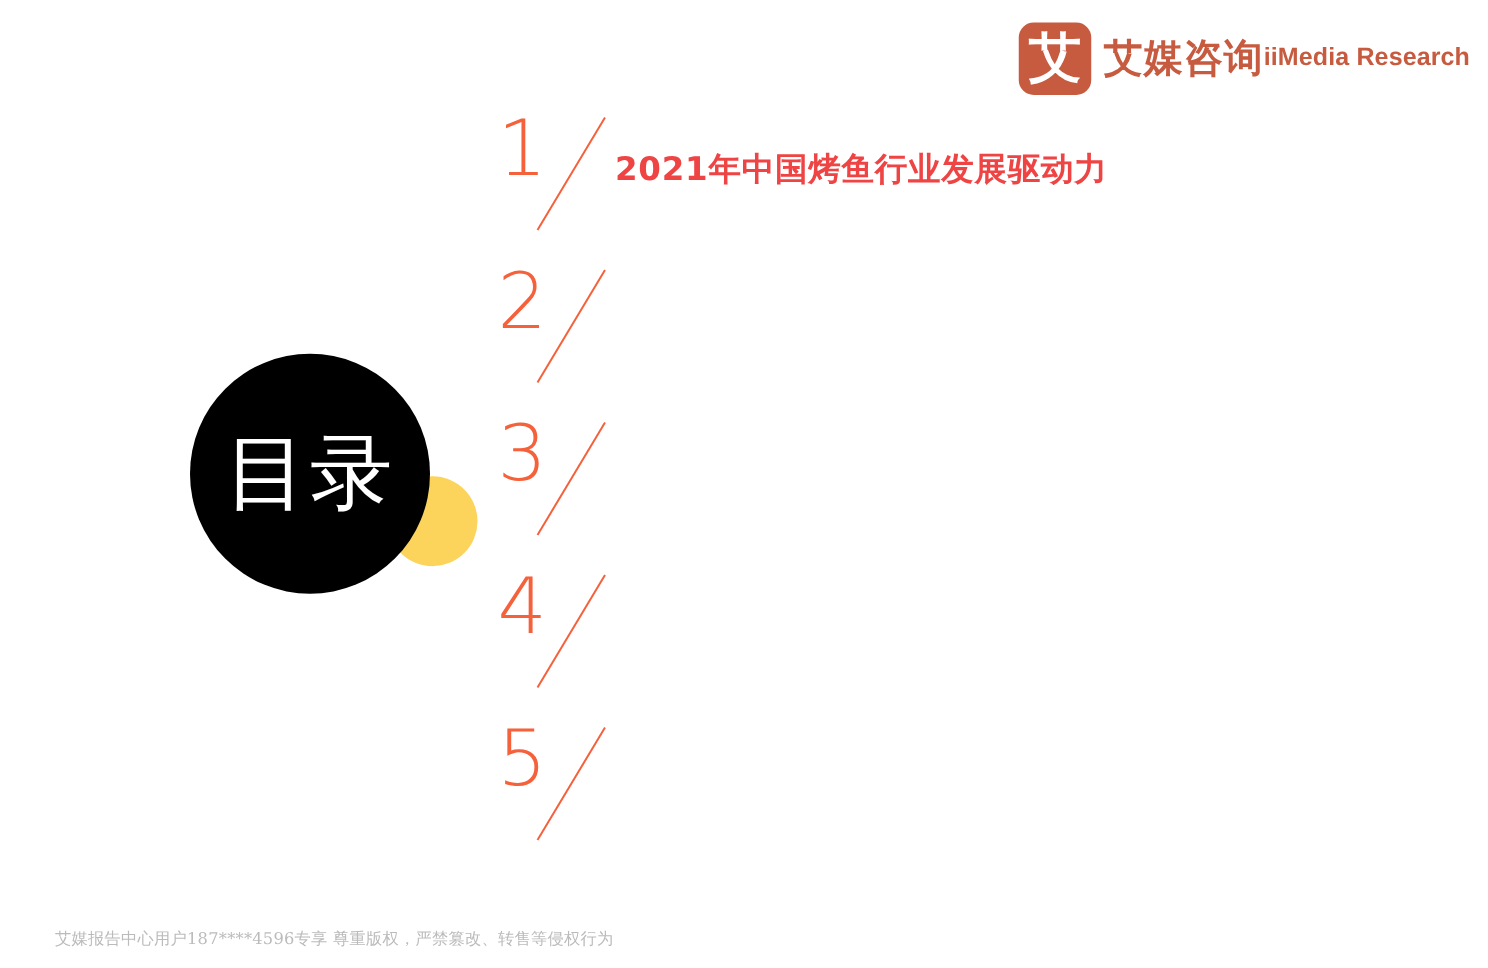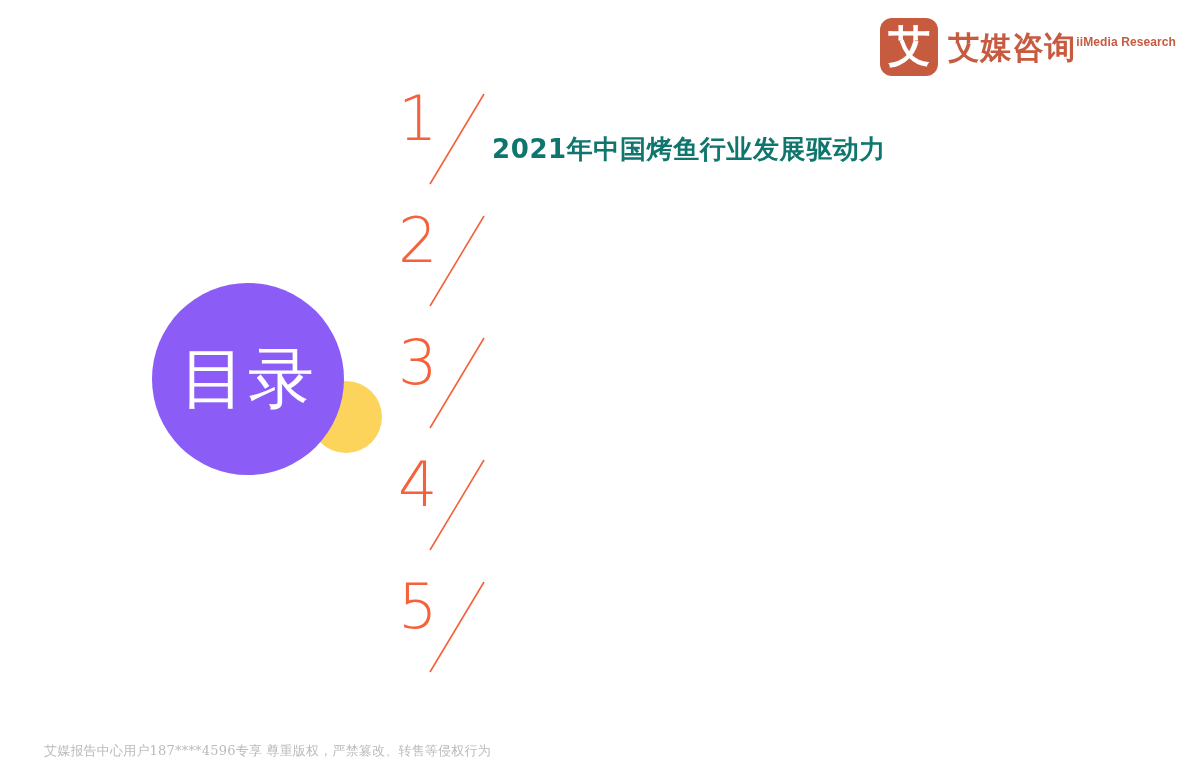--- a/index.html
+++ b/index.html
@@ -55,21 +55,21 @@
   }
   .brand-cn {
     color: #C75B40;
     font-size: 31px;
     font-weight: 700;
     letter-spacing: 1px;
     font-family: "DejaVu Sans", "Liberation Sans", sans-serif;
   }
   .brand-en {
     color: #C75B40;
-    font-size: 12px;
+    font-size: 20px;
     font-weight: 700;
     margin-top: 4px;
     letter-spacing: 0.1px;
     font-family: "Liberation Sans", sans-serif;
   }
 
   
   .circle-group {
     position: absolute;
     left: 152px;
@@ -86,21 +86,21 @@
     border-radius: 50%;
     background: #FCD45C;
   }
   .circle-orange {
     position: absolute;
     left: 0;
     top: 0;
     width: 192px;
     height: 192px;
     border-radius: 50%;
-    background: #8b5cf6;
+    background: #000000;
     display: flex;
     align-items: center;
     justify-content: center;
   }
   .circle-label {
     color: #ffffff;
     font-size: 66px;
     font-weight: 400;
     letter-spacing: 2px;
     line-height: 1;
@@ -136,22 +136,22 @@
     height: 98px;
     overflow: visible;
     pointer-events: none;
   }
   .toc-slash line {
     stroke: #F4613B;
     stroke-width: 1.6;
   }
   .toc-title {
     position: absolute;
-    top: 48px;
-    color: #0f766e;
+    top: 34px;
+    color: #ef4444;
     font-size: 26px;
     font-weight: 700;
     letter-spacing: 0.6px;
     white-space: nowrap;
     font-family: "DejaVu Sans", "Liberation Sans", sans-serif;
   }
 
   
   .footer {
     position: absolute;

